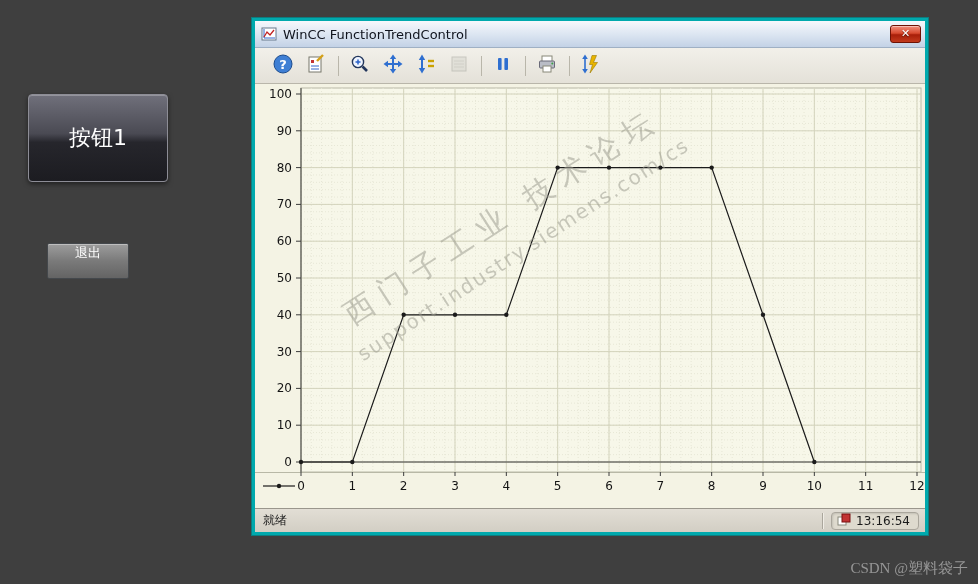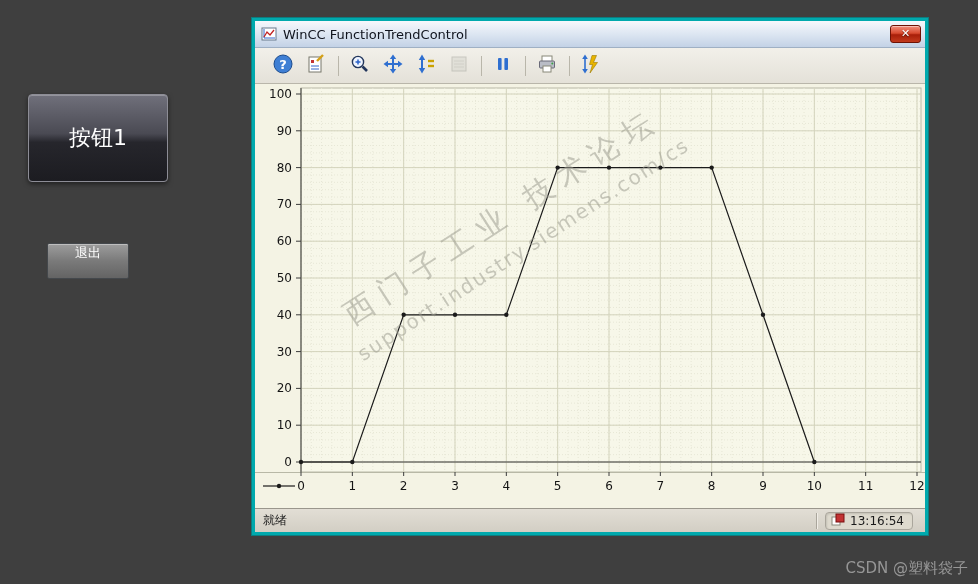--- a/index.html
+++ b/index.html
@@ -84,34 +84,34 @@
   }
   .watermark .wm1 { font-size:30px; letter-spacing:9px; }
   .watermark .wm2 { font-size:20px; letter-spacing:2px; margin-top:6px; }
 
   
   .statusbar {
     height:24px; flex:0 0 24px;
     background:linear-gradient(#e2ded5, #d2cec4);
     border-top:1px solid #9a968c;
     display:flex; align-items:center; font-size:12px; color:#1a1a1a;
-    padding:0 12px 0 8px;
+    padding:0 6px 0 8px;
   }
   .status-left { flex:1; }
   .status-clock {
     display:flex; align-items:center; gap:5px;
     border:1px solid #aaa69c; border-radius:4px;
     box-shadow:inset 1px 1px 2px rgba(0,0,0,.12);
     background:#dedace; padding:1px 8px 1px 5px; height:18px;
   }
   .status-sep { width:1px; height:16px; background:#aaa69c; margin:0 8px; box-shadow:1px 0 0 #f0ede6; }
 
   .csdn-mark {
     position:absolute; right:10px; bottom:6px;
-    color:#969696; font-size:15px; pointer-events:none;
+    color:#969696; font-size:15px; pointer-events:none;font-family:Liberation Serif, serif;
   }
 </style>
 </head>
 <body>
 
 <div class="btn1">
   <span>按钮1</span>
 </div>
 <div class="btn-exit">
   <span>退出</span>

